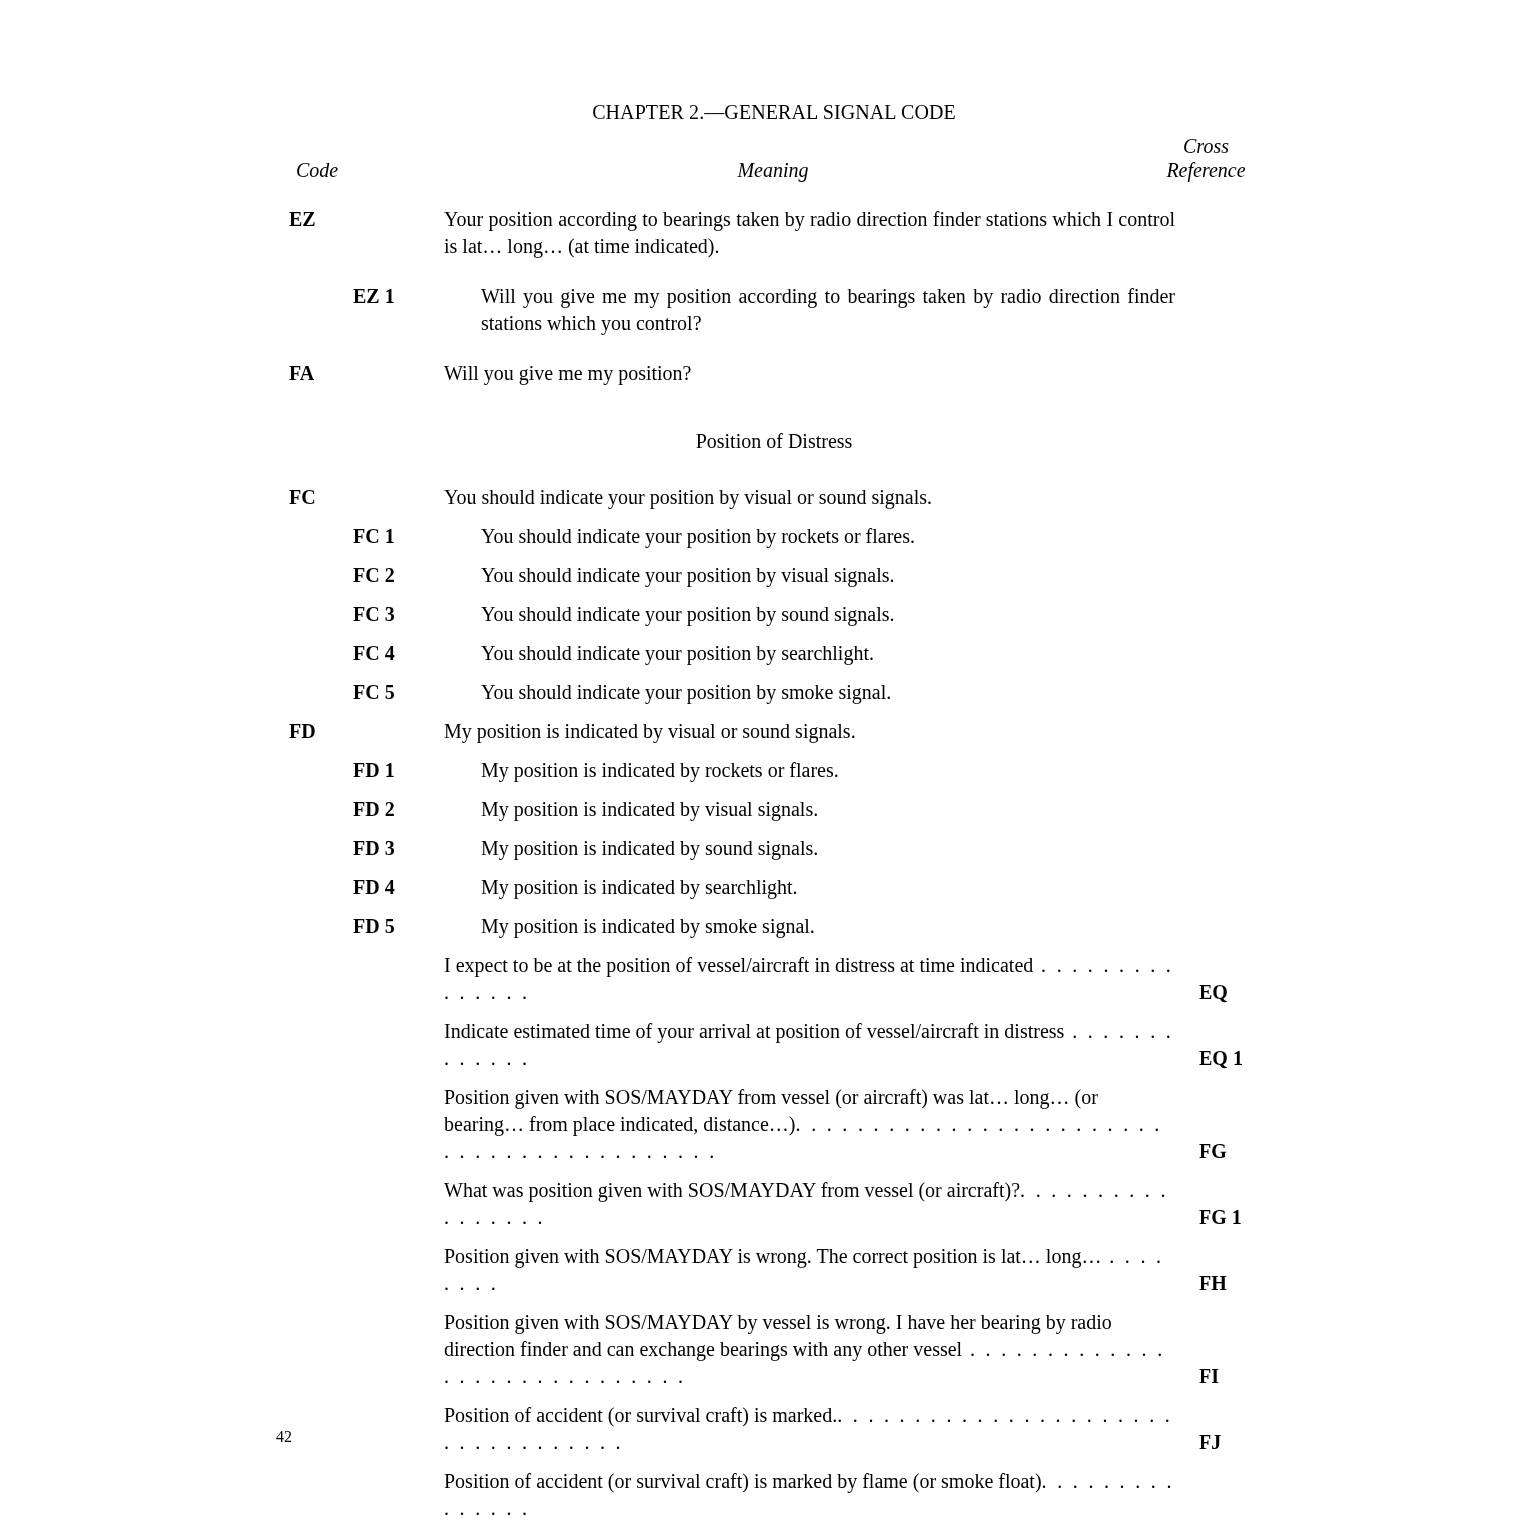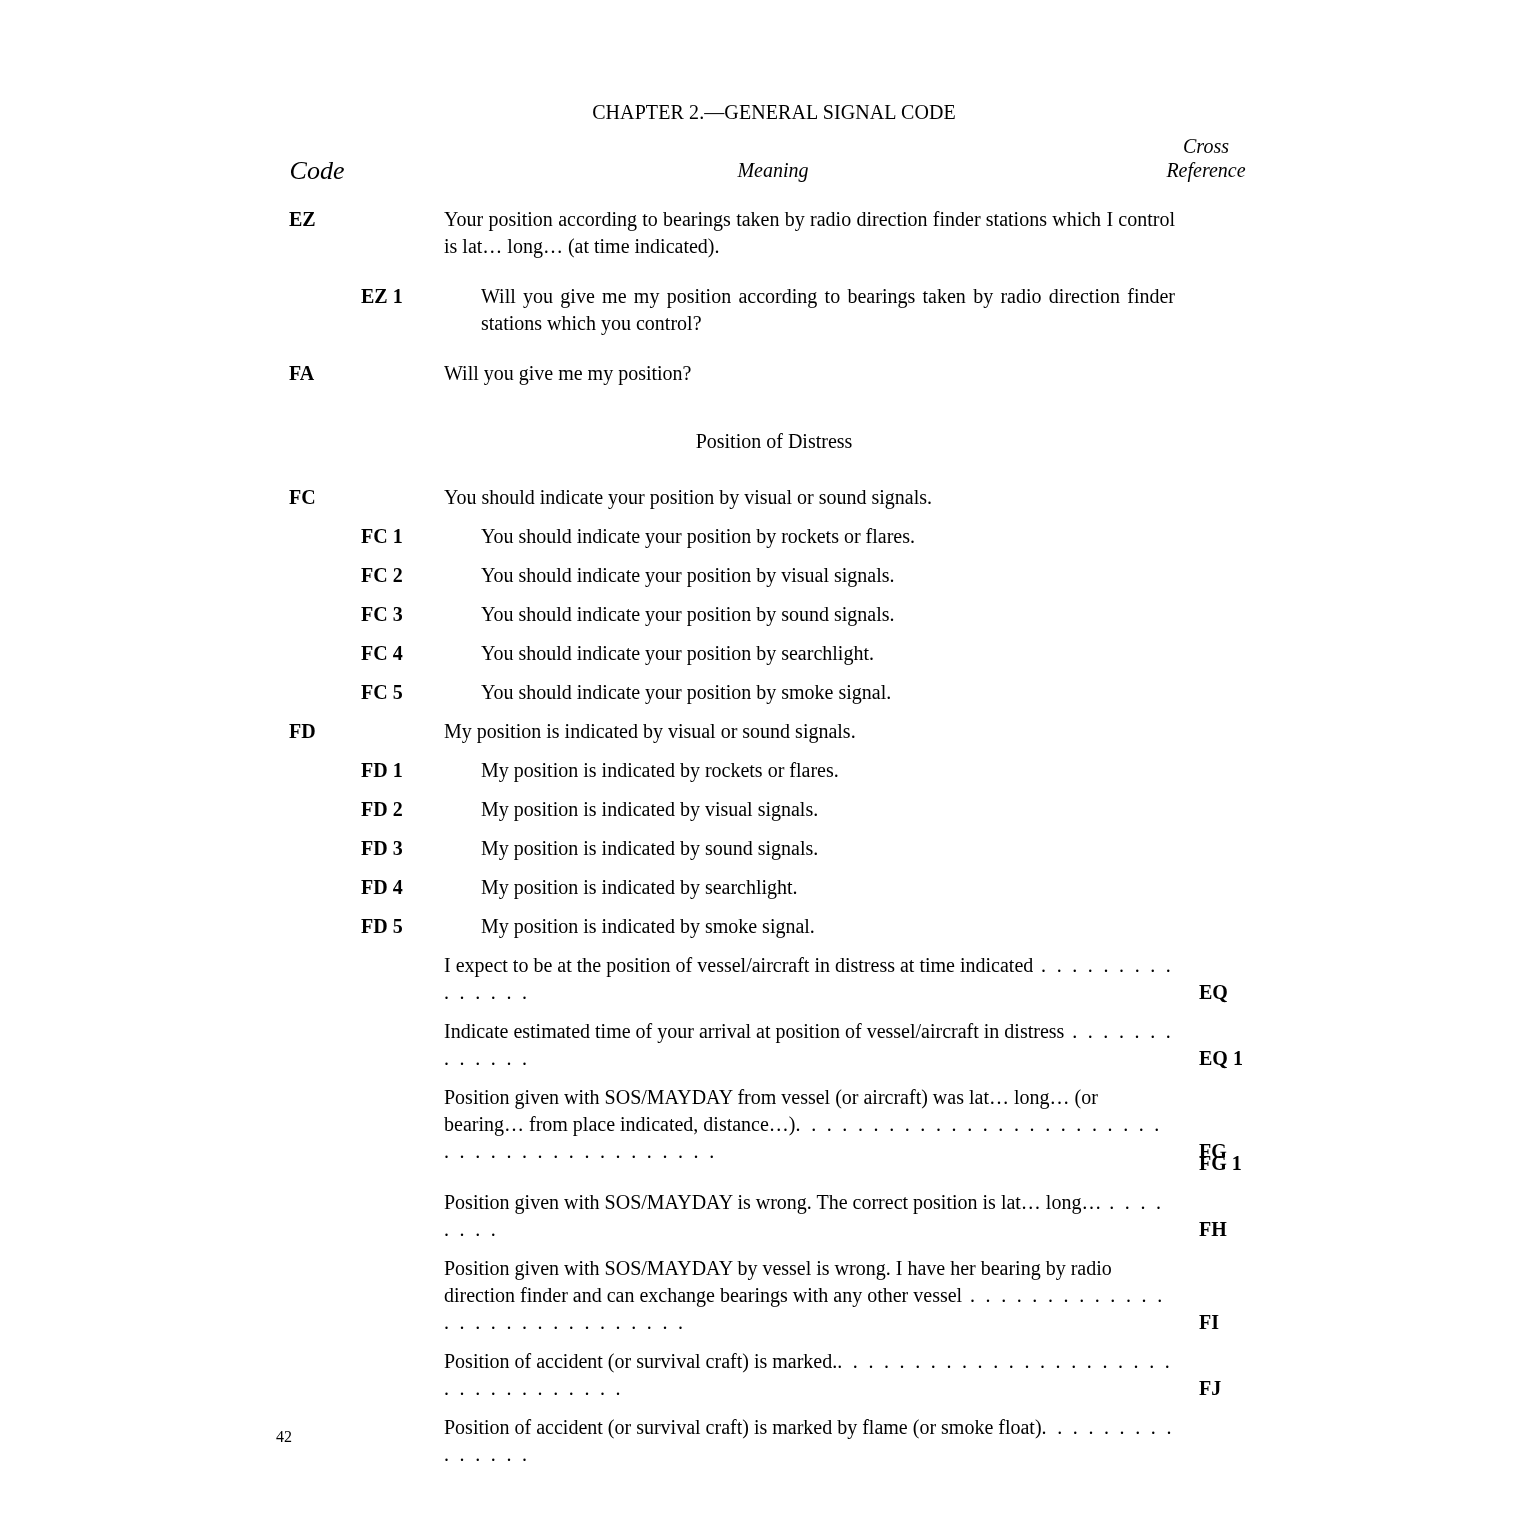--- a/index.html
+++ b/index.html
@@ -30,21 +30,21 @@
     letter-spacing: .1px;
   }
 
   .col-head-code {
     position: absolute;
     left: 219px;
     top: 158px;
     width: 130px;
     text-align: center;
     font-style: italic;
-    font-size: 26px;
+    font-size: 20px;
     line-height: 25px;
   }
   .col-head-meaning {
     position: absolute;
     left: 640px;
     top: 158px;
     width: 200px;
     text-align: center;
     font-style: italic;
     font-size: 20px;
@@ -79,21 +79,21 @@
   
   .code {
     position: absolute;
     top: 0;
     font-weight: bold;
     font-size: 20px;
     line-height: 27px;
     white-space: nowrap;
   }
   .code.lvl1 { left: 256px; }
-  .code.lvl2 { left: 328px; }
+  .code.lvl2 { left: 320px; }
 
   
   .meaning {
     font-size: 20px;
     line-height: 27px;
     text-align: justify;
     text-justify: inter-word;
   }
   .meaning.lvl1 {
     margin-left: 411px;
@@ -285,20 +285,21 @@
     </div>
     <div class="sp-sm"></div>
 
     <div class="xref-row">
       <div class="xref-text"><span>Position given with SOS/MAYDAY from vessel (or aircraft) was lat… long… (or bearing… from place indicated, distance…)</span><span class="leader">. . . . . . . . . . . . . . . . . . . . . . . . . . . . . . . . . . . . . . . . . .</span></div>
       <div class="xref-code">FG</div>
     </div>
     <div class="sp-sm"></div>
 
     <div class="xref-row">
+      <div class="xref-text"><span>What was position given with SOS/MAYDAY from vessel (or aircraft)?</span><span class="leader">. . . . . . . . . . . . . . . . .</span></div>
       <div class="xref-code">FG 1</div>
     </div>
     <div class="sp-sm"></div>
 
     <div class="xref-row">
       <div class="xref-text"><span>Position given with SOS/MAYDAY is wrong. The correct position is lat… long…</span><span class="leader">  . . . . . . . .</span></div>
       <div class="xref-code">FH</div>
     </div>
     <div class="sp-sm"></div>
 

